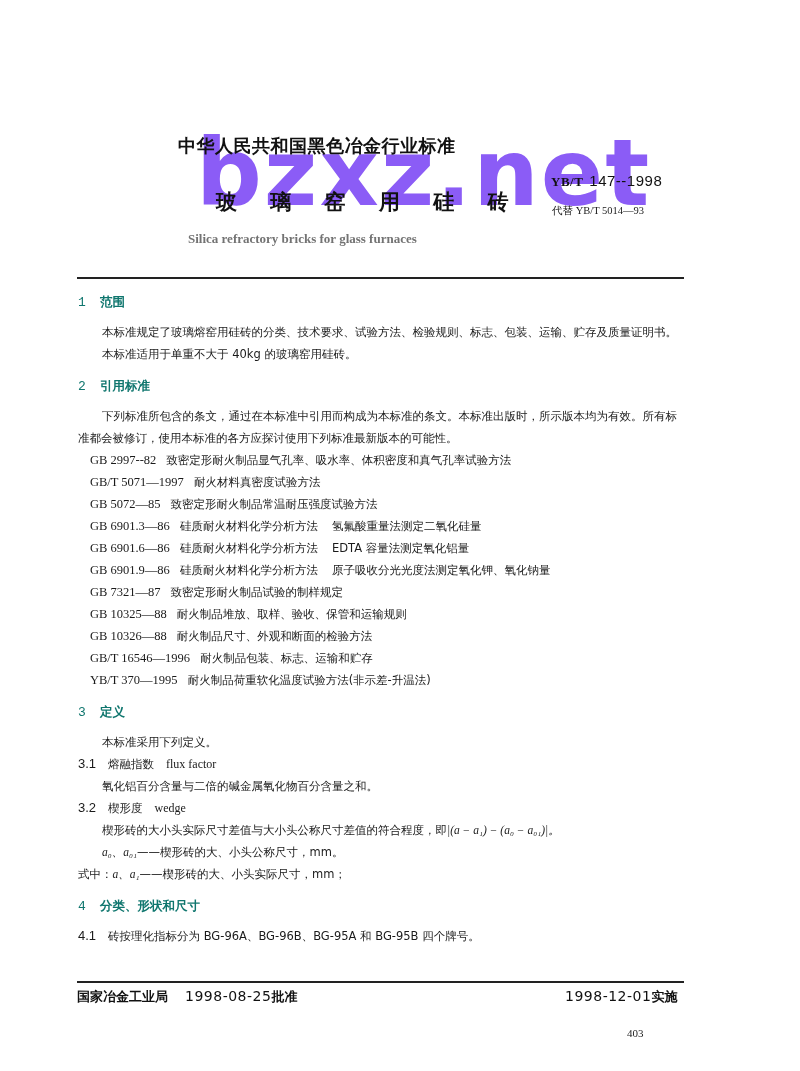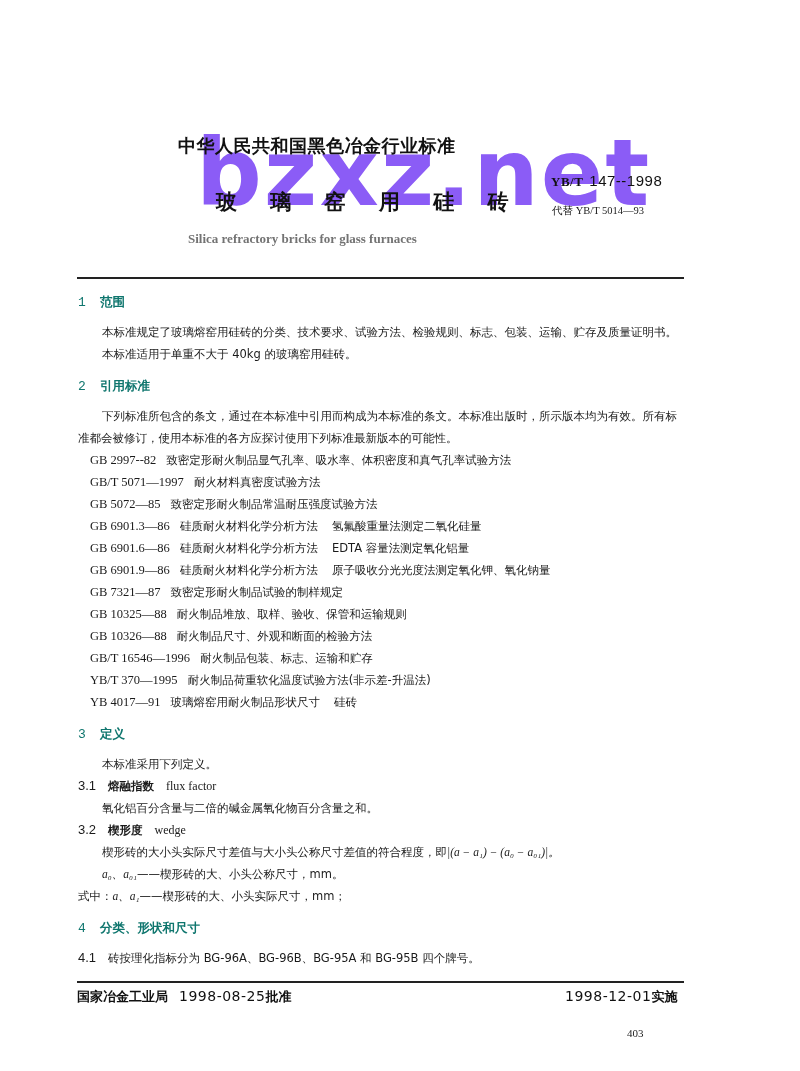--- a/index.html
+++ b/index.html
@@ -56,40 +56,40 @@
     font-size: 11.5px; line-height: 22px; color: #1a1a1a;
     font-family: "DejaVu Sans", "Liberation Sans", sans-serif;
   }
   .indent { text-indent: 24px; }
   .ref { padding-left: 12px; font-size: 11.5px; line-height: 22px;
          font-family: "DejaVu Sans", "Liberation Sans", sans-serif; }
   .ref .code { font-family: "Liberation Serif", "DejaVu Serif", serif; font-size: 12.5px; margin-right: 10px; }
   .ref .extra { margin-left: 14px; }
   .sub-h { font-size: 11.5px; line-height: 22px; font-family: "DejaVu Sans", "Liberation Sans", sans-serif; }
   .sub-h .num { display: inline-block; width: 30px; font-size: 13px; font-family: "Liberation Sans", sans-serif; }
-  .sub-h .cn { font-weight: bold; }
+  .sub-h .cn { font-weight: normal; }
   .sub-h .en { font-family: "Liberation Serif", serif; font-size: 12px; margin-left: 12px; }
   .formula { font-family: "Liberation Serif", serif; font-style: italic; }
   .var-line { font-size: 11.5px; line-height: 22px; font-family: "DejaVu Sans", "Liberation Sans", sans-serif; }
   .var-line .sym { font-family: "Liberation Serif", serif; font-style: italic; }
   .gap-s { height: 10px; }
   .gap-m { height: 14px; }
 
   .footer-left {
     left: 77px; top: 988px;
     font-family: "DejaVu Sans", "Liberation Sans", sans-serif;
     font-weight: bold; font-size: 13px; color: #111;
   }
   .footer-right {
     left: 565px; top: 988px;
     font-family: "DejaVu Sans", "Liberation Sans", sans-serif;
     font-size: 13px; color: #111;
   }
   .footer-right .cn { font-weight: bold; }
-  .footer-left .date { font-weight: normal; font-size: 14px; margin-left: 11px; letter-spacing: 0.5px; }
+  .footer-left .date { font-weight: normal; font-size: 14px; margin-left: 17px; letter-spacing: 0.5px; }
   .footer-right .date { letter-spacing: 0.5px; font-size: 14px; }
   .page-no {
     left: 627px; top: 1027px;
     font-family: "Liberation Serif", "DejaVu Serif", serif; font-size: 11px; color: #222;
   }
 </style>
 </head>
 <body>
 
 <div class="abs watermark">bzxz.net</div>
@@ -121,21 +121,20 @@
   <div class="ref"><span class="code">GB/T 5071—1997</span><span>耐火材料真密度试验方法</span></div>
   <div class="ref"><span class="code">GB 5072—85</span><span>致密定形耐火制品常温耐压强度试验方法</span></div>
   <div class="ref"><span class="code">GB 6901.3—86</span><span>硅质耐火材料化学分析方法</span><span class="extra">氢氟酸重量法测定二氧化硅量</span></div>
   <div class="ref"><span class="code">GB 6901.6—86</span><span>硅质耐火材料化学分析方法</span><span class="extra">EDTA 容量法测定氧化铝量</span></div>
   <div class="ref"><span class="code">GB 6901.9—86</span><span>硅质耐火材料化学分析方法</span><span class="extra">原子吸收分光光度法测定氧化钾、氧化钠量</span></div>
   <div class="ref"><span class="code">GB 7321—87</span><span>致密定形耐火制品试验的制样规定</span></div>
   <div class="ref"><span class="code">GB 10325—88</span><span>耐火制品堆放、取样、验收、保管和运输规则</span></div>
   <div class="ref"><span class="code">GB 10326—88</span><span>耐火制品尺寸、外观和断面的检验方法</span></div>
   <div class="ref"><span class="code">GB/T 16546—1996</span><span>耐火制品包装、标志、运输和贮存</span></div>
   <div class="ref"><span class="code">YB/T 370—1995</span><span>耐火制品荷重软化温度试验方法(非示差-升温法)</span></div>
-  <div class="ref"><span class="code">YB 4017—91</span><span>玻璃熔窑用耐火制品形状尺寸</span><span class="extra">硅砖</span></div>
   <div class="gap-m"></div>
 
   <div class="sec-h">
     <span class="num">3</span><span>定义</span>
   </div>
   <div class="gap-s"></div>
   <div class="p indent">本标准采用下列定义。</div>
   <div class="sub-h">
     <span class="num">3.1</span><span class="cn">熔融指数</span><span class="en">flux factor</span>
   </div>

